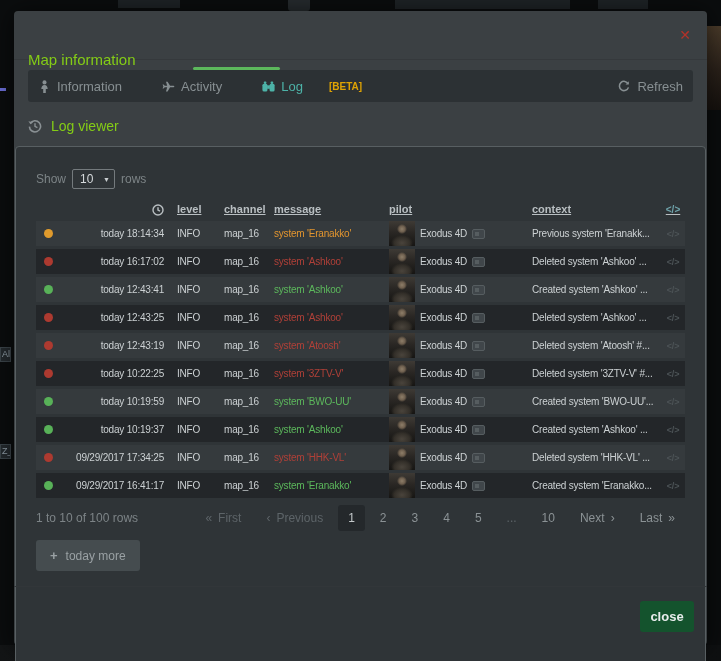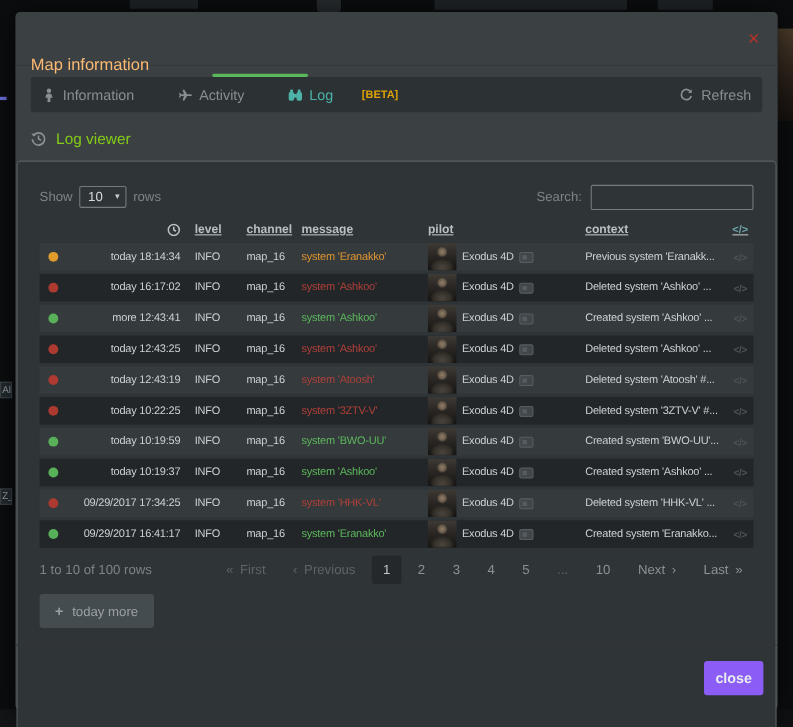--- a/index.html
+++ b/index.html
@@ -27,21 +27,21 @@
   .bg-maplabel.m2 { top: 444px; }
   .bg-bottom { position:absolute; left:0; bottom:0; width:721px; height:16px;
     background: linear-gradient(90deg,#131516 0%, #0a0c0d 40%, #0e1011 100%); }
 
   
   .modal { position: absolute; left: 14px; top: 11px; width: 693px; height: 634px;
     background: #3b4043; border-radius: 4px; box-shadow: 0 2px 24px rgba(0,0,0,.65); }
 
   .modal-header { height: 49px; padding: 0 16px 0 14px; display: flex; align-items: center;
     border-bottom: 1px solid #35393c; }
-  .modal-title { color: #fdba74; font-size: 15px; margin-top: 48px; }
+  .modal-title { color: #84cc16; font-size: 15px; margin-top: 48px; }
   .close-x { margin-left: auto; color: #b23229; font-weight: bold; font-size: 14px; cursor: pointer; }
 
   .progress { position: absolute; left: 179px; top: 56px; width: 87px; height: 3px;
     border-radius: 2px; }
 
   .tabbar { margin: 10px 14px 0; height: 32px; background: #2c3134; border-radius: 3px;
     display: flex; align-items: center; padding: 0 10px; font-size: 13px; color: #878f92; gap: 16px; }
   .tab { display: flex; align-items: center; gap: 6px; margin-right: 24px; cursor: pointer; }
   .tab svg { width: 13px; height: 13px; fill: currentColor; flex: none; }
   .tab.active { color: #4db3a8; }
@@ -197,24 +197,20 @@
 
     <div class="controls">
       <span>Show</span>
       <span class="select-wrap">
         <select>
           <option>10</option>
         </select>
         <span class="select-arrow">▼</span>
       </span>
       <span>rows</span>
-      <span class="search">
-        <span>Search:</span>
-        <input type="text" value="" style="">
-      </span>
     </div>
 
     <div class="grid-row thead">
       <span class="co-dot"></span>
       <span class="co-time">
         <svg width="12" height="12" viewBox="0 0 12 12" fill="none" stroke="#b9bfc2" stroke-width="1.4">
             <circle cx="6" cy="6" r="5"></circle>
             <path d="M6 3.2 L6 6 L8 7.2"></path>
           </svg>
       </span>
@@ -259,21 +255,21 @@
             <span class="card-icon"></span>
           </span>
           <span class="co-ctx">Deleted system 'Ashkoo' ...</span>
           <span class="co-code row-code">&lt;/&gt;</span>
         </div>
 
         <div class="grid-row log-row">
           <span class="co-dot">
             <span class="dot c-green"></span>
           </span>
-          <span class="co-time">more 12:43:41</span>
+          <span class="co-time">today 12:43:41</span>
           <span class="co-level">INFO</span>
           <span class="co-channel">map_16</span>
           <span class="co-msg"><span class="msg c-green">system 'Ashkoo'</span></span>
           <span class="co-pilot">
             <span class="avatar"></span>
             <span>Exodus 4D</span>
             <span class="card-icon"></span>
           </span>
           <span class="co-ctx">Created system 'Ashkoo' ...</span>
           <span class="co-code row-code">&lt;/&gt;</span>
@@ -432,16 +428,16 @@
     </div>
 
     <button class="load-more">
       <span class="plus">+</span>
       <span>today more</span>
     </button>
 
   </div>
 
   <div class="modal-footer">
-    <button class="close-btn" style="background: #8b5cf6;">close</button>
+    <button class="close-btn" style="background: #14532d;">close</button>
   </div>
 
 </div>
 
 </body></html>

